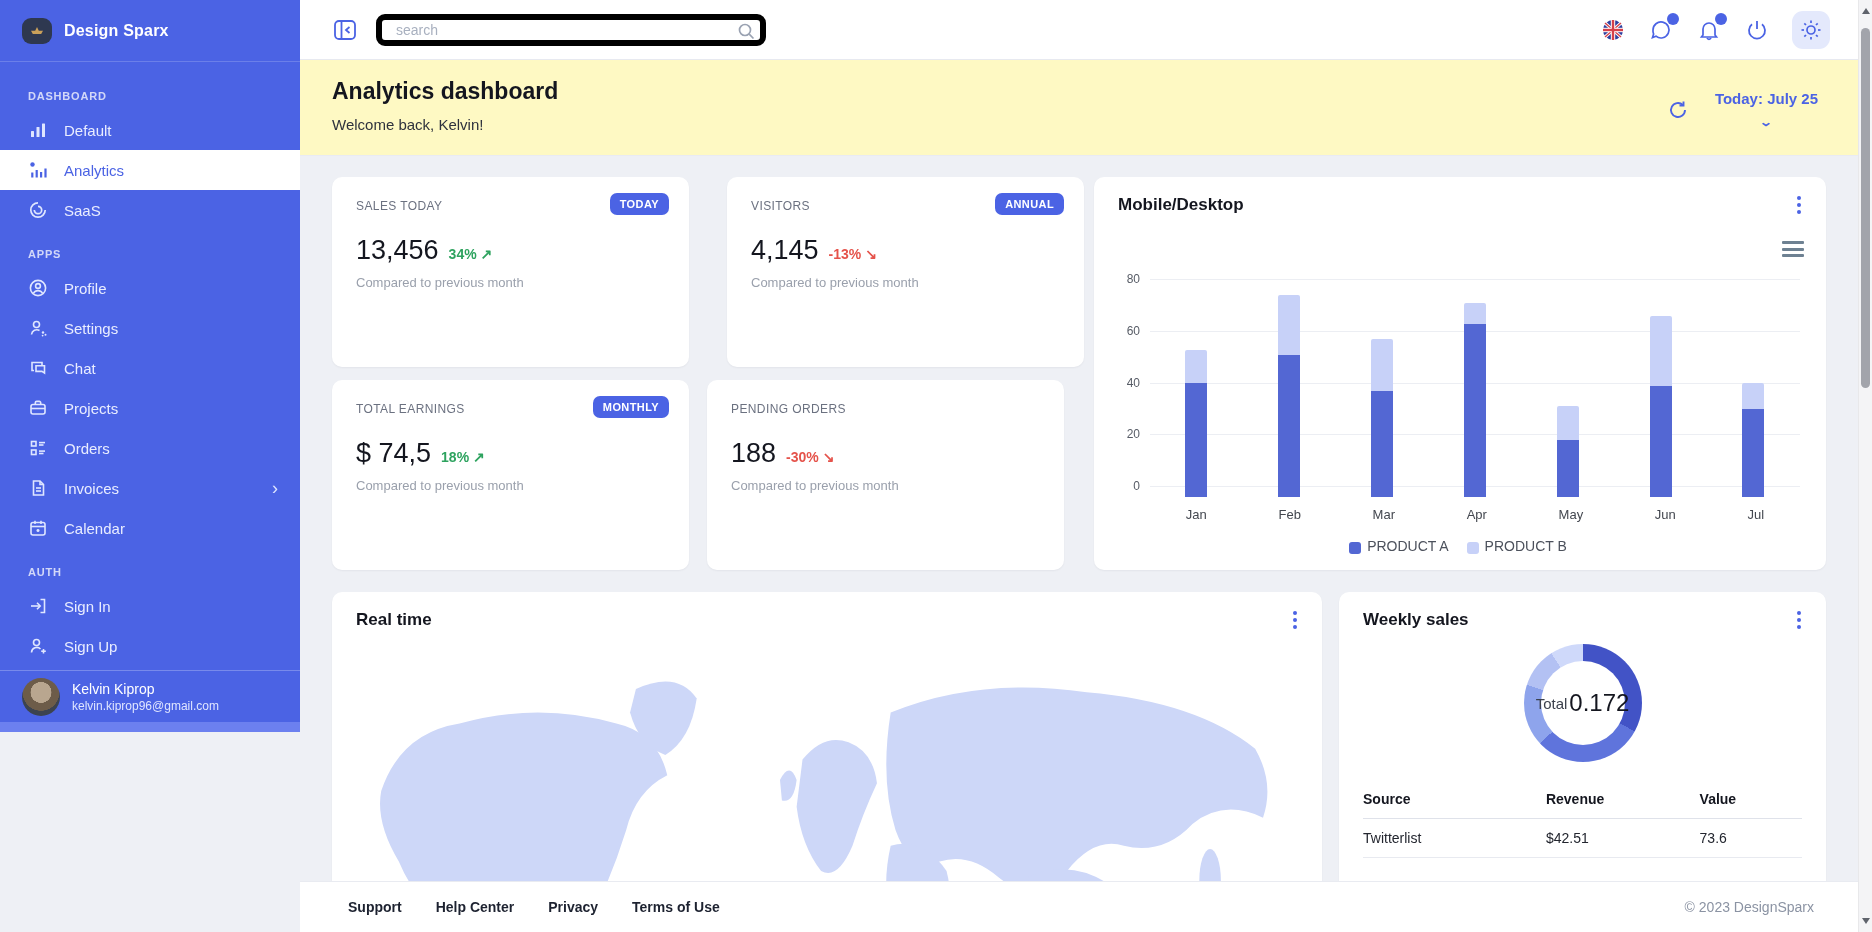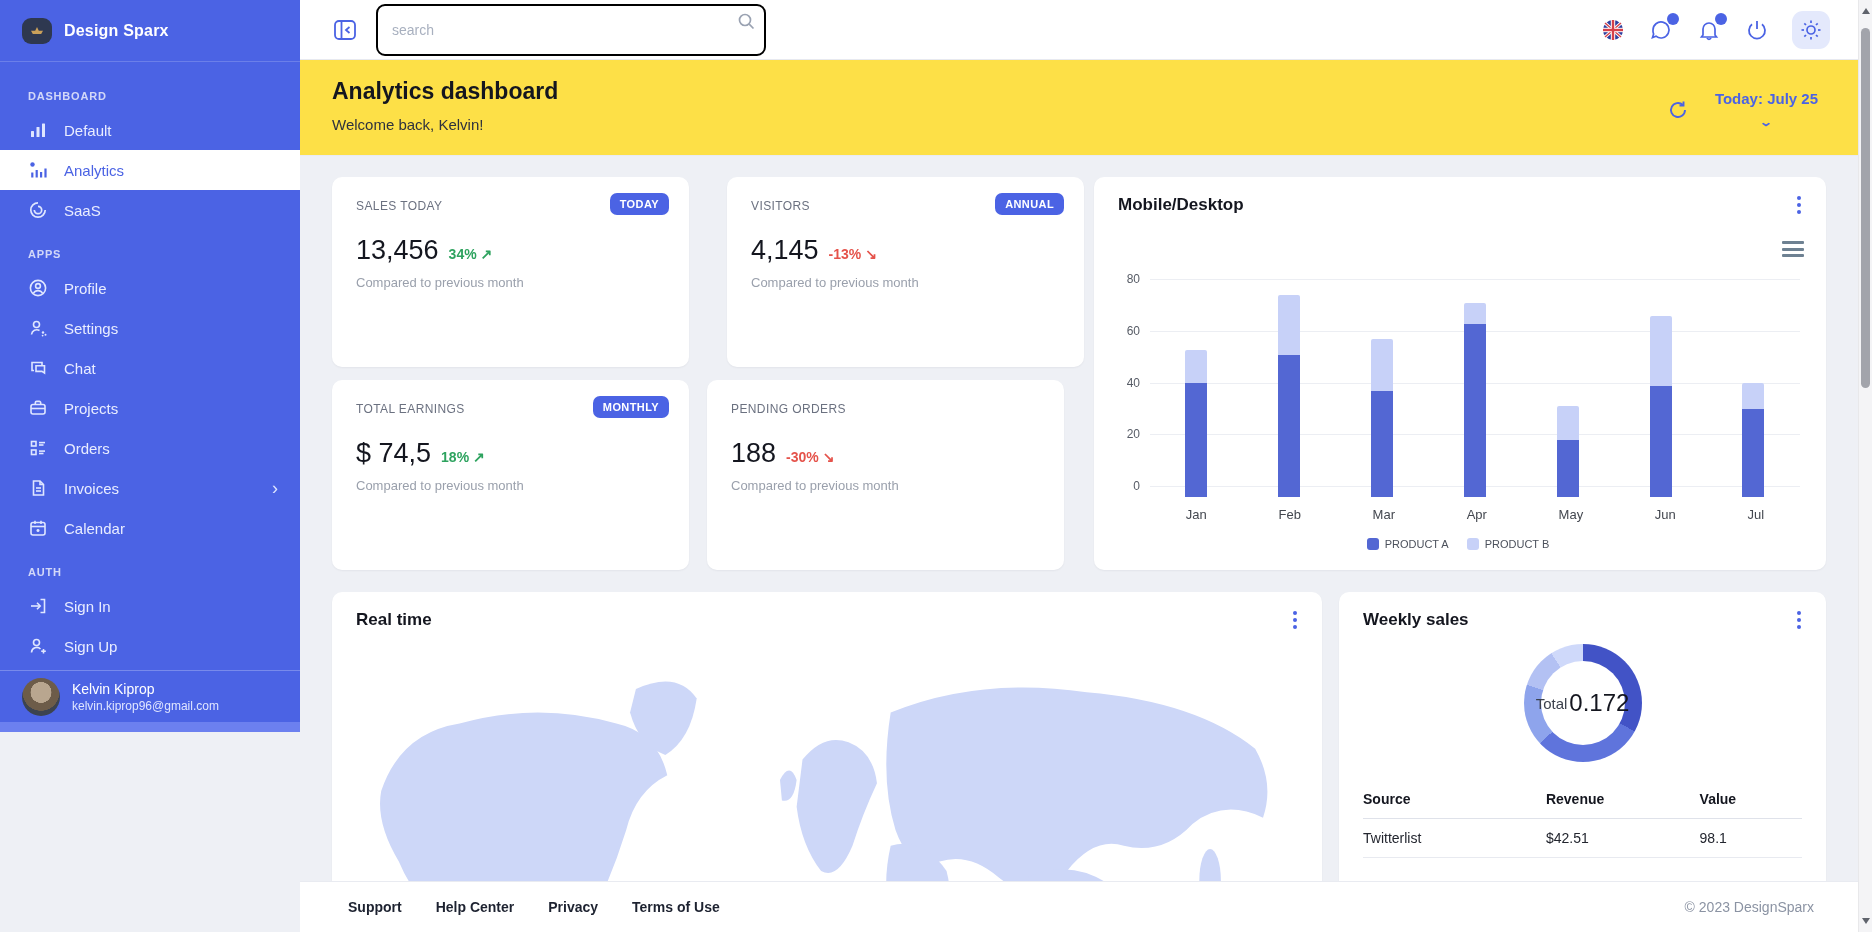--- a/index.html
+++ b/index.html
@@ -24,31 +24,31 @@
   .avatar { width:38px; height:38px; border-radius:50%; background:radial-gradient(circle at 50% 38%, #b9a68f 0 34%, #6d5c49 35% 60%, #3c434f 61% 100%); flex:0 0 auto; }
   .side-user .uname { font-size:14px; color:#fff; }
   .side-user .uemail { font-size:12px; color:#dfe5ff; margin-top:2px; }
   .side-strip { position:absolute; left:0; bottom:0; width:300px; height:10px; background:#6c80ef; }
 
   
   .topbar { position:absolute; left:300px; top:0; width:1558px; height:60px; background:#fff; border-bottom:1px solid #e7e9f0; display:flex; align-items:center; padding:0 28px 0 32px; }
   .collapse-btn { width:26px; height:26px; color:#4b63e4; cursor:pointer; margin-right:18px; }
   .collapse-btn svg { width:26px; height:26px; }
   .search-box { position:relative; width:390px; }
-  .search-box input { width:100%; height:52px; border:2px solid #000000; border-radius:9px; padding:0 38px 0 14px; font-size:14px; color:#444; outline:none; font-family:"Liberation Sans",sans-serif; }
+  .search-box input { width:100%; height:32px; border:6px solid #000000; border-radius:9px; padding:0 38px 0 14px; font-size:14px; color:#444; outline:none; font-family:"Liberation Sans",sans-serif; }
   .search-box input::placeholder { color:#a8b0bf; }
   .search-glyph { position:absolute; right:10px; top:7px; width:20px; height:20px; color:#9aa2b2; }
   .top-icons { margin-left:auto; display:flex; align-items:center; gap:22px; }
   .tico { position:relative; width:26px; height:26px; color:#4b63e4; cursor:pointer; display:flex; align-items:center; justify-content:center; }
   .tico svg { width:24px; height:24px; }
   .tico .dot { position:absolute; top:-4px; right:-5px; width:12px; height:12px; border-radius:50%; background:#4b63e4; }
   .tico.sun { width:38px; height:38px; background:#e4e9fc; border-radius:11px; }
 
   
-  .welcome-band { position:absolute; left:300px; top:60px; width:1558px; height:96px; background:#fde047; border-bottom:1px solid #e9ebf2; }
+  .welcome-band { position:absolute; left:300px; top:60px; width:1558px; height:96px; background:#fef9c3; border-bottom:1px solid #e9ebf2; }
   .page-title { position:absolute; left:32px; top:18px; font-size:23px; font-weight:bold; color:#14161f; }
   .page-sub { position:absolute; left:32px; top:56px; font-size:15px; color:#2e323d; }
   .date-ctl { position:absolute; right:40px; top:30px; display:flex; align-items:center; gap:26px; }
   .refresh-btn { width:22px; height:22px; color:#4b63e4; cursor:pointer; }
   .refresh-btn svg { width:22px; height:22px; }
   .date-select { display:flex; align-items:center; gap:8px; color:#4b63e4; font-size:15px; font-weight:bold; cursor:pointer;flex-direction:column; }
   .date-select .chev { font-size:12px; transform:scaleX(1.4); }
 
   .content { position:absolute; left:300px; top:156px; width:1558px; height:776px; }
   .card { position:absolute; background:#fff; border-radius:10px; box-shadow:0 1px 2px rgba(20,24,40,.05); }
@@ -76,21 +76,21 @@
   .y-tick { position:absolute; right:10px; font-size:12px; color:#575c66; transform:translateY(-50%); }
   .plot { position:relative; flex:1; }
   .gridline { position:absolute; left:0; right:0; height:1px; background:#eceef3; }
   .bars-row { position:absolute; left:0; right:0; bottom:0; top:0; display:flex; justify-content:space-around; align-items:flex-end; }
   .bar-stack { width:22px; display:flex; flex-direction:column; justify-content:flex-end; }
   .seg-b { background:#c7d1f8; border-radius:2px 2px 0 0; }
   .seg-a { background:#5367d3; }
   .x-labels { display:flex; justify-content:space-around; margin-left:34px; padding-top:10px; }
   .x-labels span { font-size:13px; color:#43474f; }
   .legend { display:flex; justify-content:center; gap:18px; margin-top:16px; }
-  .legend-item { display:flex; align-items:flex-start; gap:6px; font-size:11px; color:#4c515c; cursor:pointer; }
+  .legend-item { display:flex; align-items:flex-end; gap:6px; font-size:14px; color:#4c515c; cursor:pointer; }
   .legend-swatch { width:12px; height:12px; border-radius:3px; }
 
   
   .map-box { position:absolute; left:10px; right:10px; top:50px; bottom:0; overflow:hidden; }
   .map-box svg { position:absolute; left:0; top:0; width:100%; height:115%; }
   .marker { position:absolute; width:21px; height:27px; border-radius:50%; background:#4a63e0; border:1px solid #fff; transform:translate(-50%,-50%); }
 
   
   .donut-wrap { position:absolute; left:50%; transform:translateX(-50%); top:52px; width:118px; height:118px; border-radius:50%; }
   .donut-hole { position:absolute; left:17px; top:17px; width:84px; height:84px; background:#fff; border-radius:50%; display:flex; align-items:center; justify-content:center; gap:2px; }
@@ -561,21 +561,21 @@
       </div>
       <div class="ws-table" id="ws-table">
           <div class="ws-row head">
             <span>Source</span>
             <span>Revenue</span>
             <span>Value</span>
           </div>
           <div class="ws-row">
             <span>Twitterlist</span>
             <span>$42.51</span>
-            <span>98.1</span>
+            <span>73.6</span>
           </div>
         </div>
     </section>
   </main>
 
   <footer class="footer">
     <div class="footer-links" id="footer-links">
         <a>Support</a>
         <a>Help Center</a>
         <a>Privacy</a>

